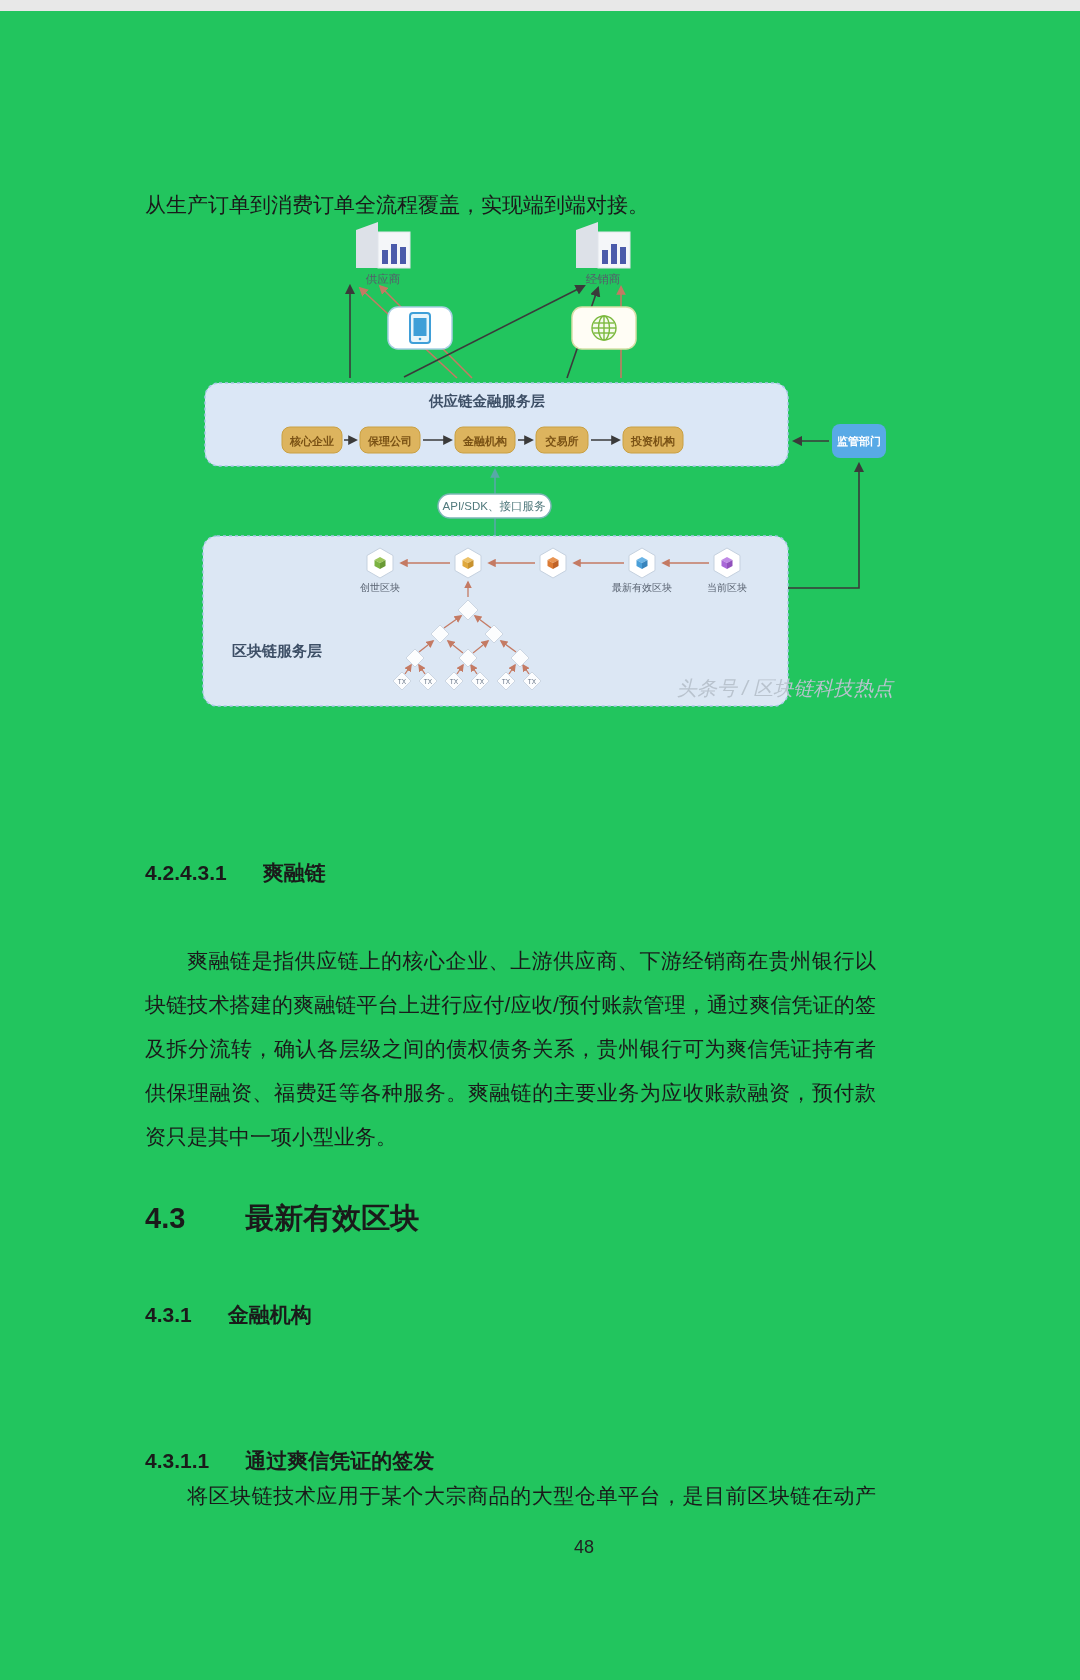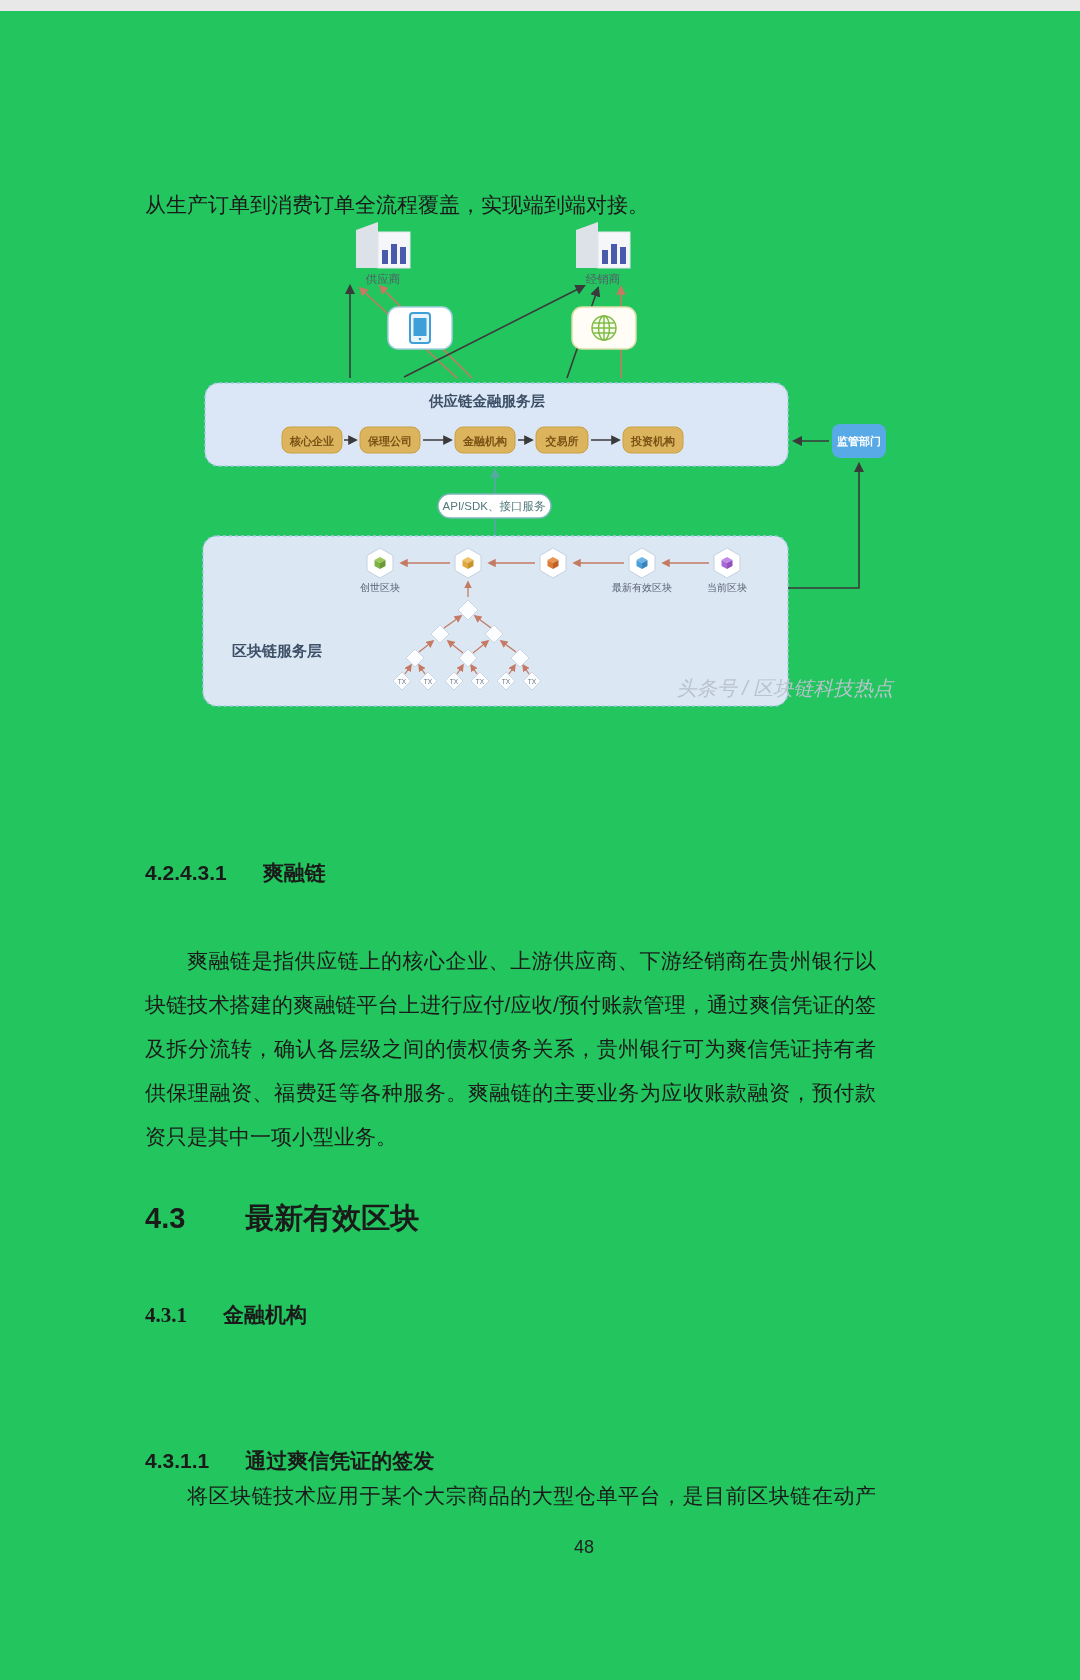--- a/index.html
+++ b/index.html
@@ -226,21 +226,21 @@
     <div class="line">及拆分流转，确认各层级之间的债权债务关系，贵州银行可为爽信凭证持有者提</div>
     <div class="line">供保理融资、福费廷等各种服务。爽融链的主要业务为应收账款融资，预付款融</div>
     <div class="line last">资只是其中一项小型业务。</div>
   </div>
 
   <div class="abs heading h-big" style="top:1188px;">
     <span class="num">4.3</span>
     <span>最新有效区块</span>
   </div>
 
-  <div class="abs heading h-small" style="top:1290px;font-family:Liberation Serif, serif;">
+  <div class="abs heading h-small" style="top:1290px;">
     <span class="num">4.3.1</span>
     <span>金融机构</span>
   </div>
 
   <div class="abs heading h-small" style="top:1436px;">
     <span class="num">4.3.1.1</span>
     <span>通过爽信凭证的签发</span>
   </div>
 
   <div class="abs para" style="top:1463px;">

